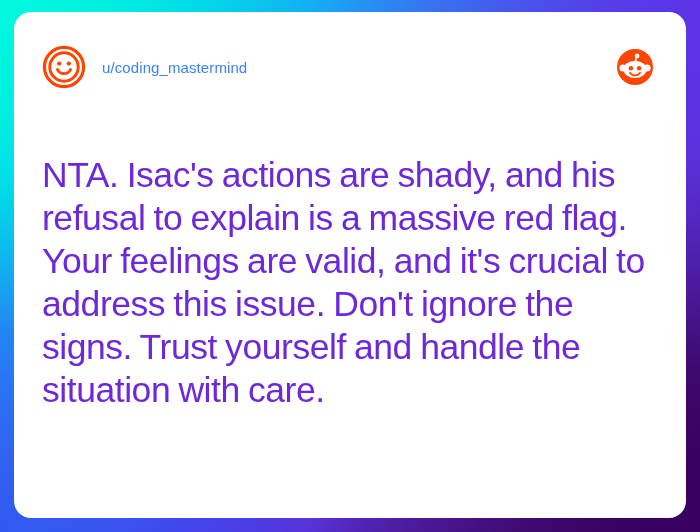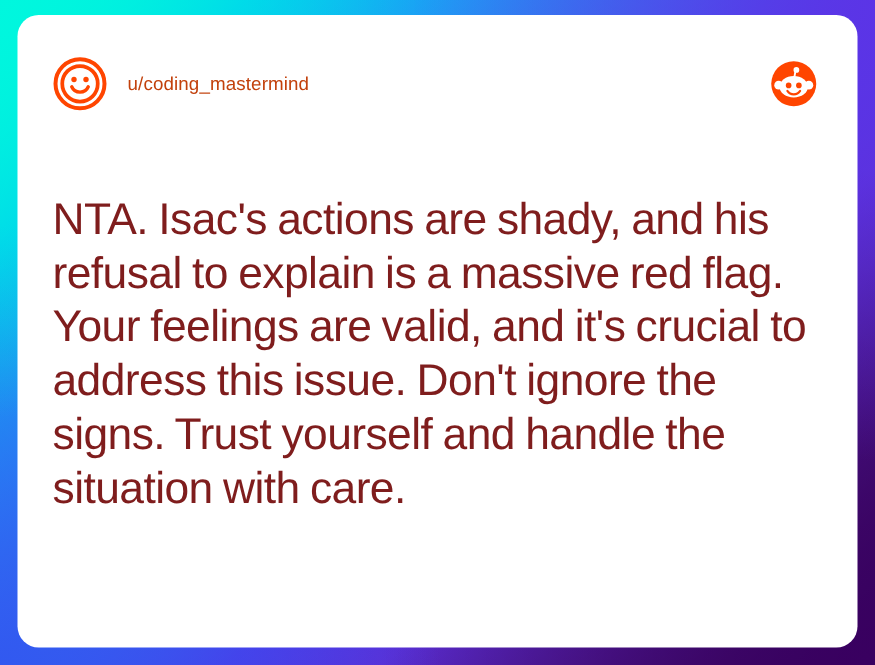--- a/index.html
+++ b/index.html
@@ -57,21 +57,21 @@
   .avatar {
     width:44px; height:44px;
     flex:0 0 44px;
     display:block;
   }
 
   .username {
     margin-left:16px;
     font-size:15px;
     letter-spacing:0.1px;
-    color:#c2410c;
+    color:#3b82f6;
     white-space:nowrap;
     font-family:"Liberation Sans", sans-serif;
   }
 
   .spacer { flex:1 1 auto; }
 
   .brand-logo {
     width:38px; height:38px;
     flex:0 0 38px;
     display:block;
@@ -79,21 +79,21 @@
   }
 
   #body-text {
     position:absolute;
     left:28px;
     top:142px;
     width:612px;
     font-size:35.5px;
     line-height:43px;
     letter-spacing:-0.45px;
-    color:#7f1d1d;
+    color:#6d28d9;
     font-weight:400;
     font-family:"Liberation Sans", sans-serif;
     word-spacing:-1.2px;
   }
 </style>
 </head>
 <body>
 
 <div id="stage">
 

